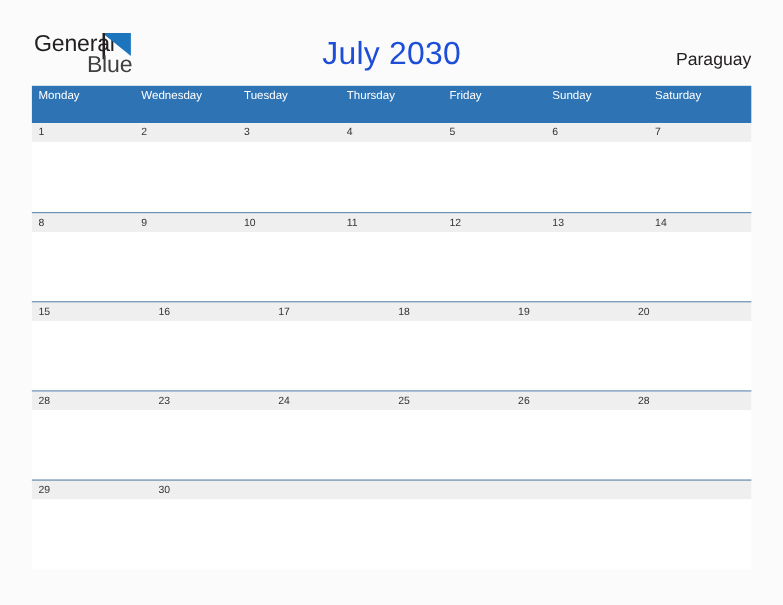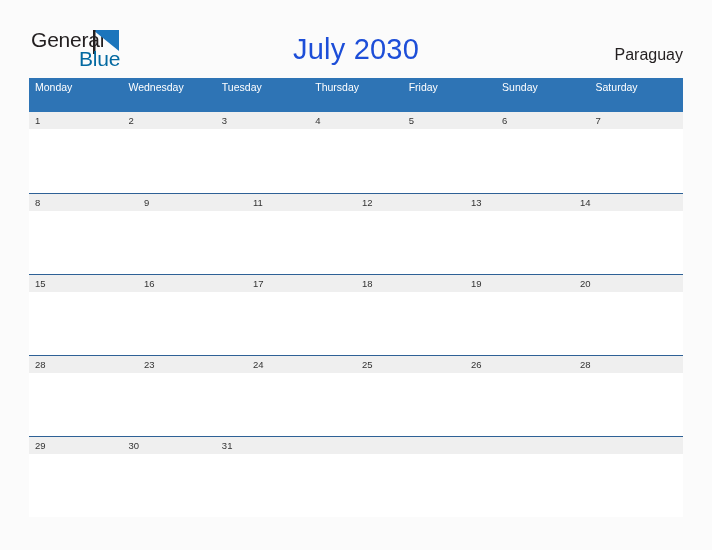--- a/index.html
+++ b/index.html
@@ -47,21 +47,21 @@
     color: #231f20;
     letter-spacing: -0.2px;
     white-space: nowrap;
   }
   .logo-blue {
     position: absolute;
     left: 48px;
     top: 19px;
     font-size: 21px;
     line-height: 24px;
-    color: #0369a1;
+    color: #404040;
     letter-spacing: -0.2px;
     white-space: nowrap;
   }
   .logo-flag {
     position: absolute;
     left: 62px;
     top: 2px;
     width: 28px;
     height: 24px;
   }
@@ -196,20 +196,21 @@
         <div class="day-cell">6</div>
         <div class="day-cell">7</div>
       </div>
       <div class="week-body"></div>
     </div>
 
     <div class="week-row">
       <div class="day-band">
         <div class="day-cell">8</div>
         <div class="day-cell">9</div>
+        <div class="day-cell">10</div>
         <div class="day-cell">11</div>
         <div class="day-cell">12</div>
         <div class="day-cell">13</div>
         <div class="day-cell">14</div>
       </div>
       <div class="week-body"></div>
     </div>
 
     <div class="week-row">
       <div class="day-band">
@@ -232,21 +233,20 @@
         <div class="day-cell">26</div>
         <div class="day-cell">28</div>
       </div>
       <div class="week-body"></div>
     </div>
 
     <div class="week-row">
       <div class="day-band">
         <div class="day-cell">29</div>
         <div class="day-cell">30</div>
-        <div class="day-cell">31</div>
         <div class="day-cell empty"></div>
         <div class="day-cell empty"></div>
         <div class="day-cell empty"></div>
         <div class="day-cell empty"></div>
       </div>
       <div class="week-body"></div>
     </div>
 
   </div>
 

